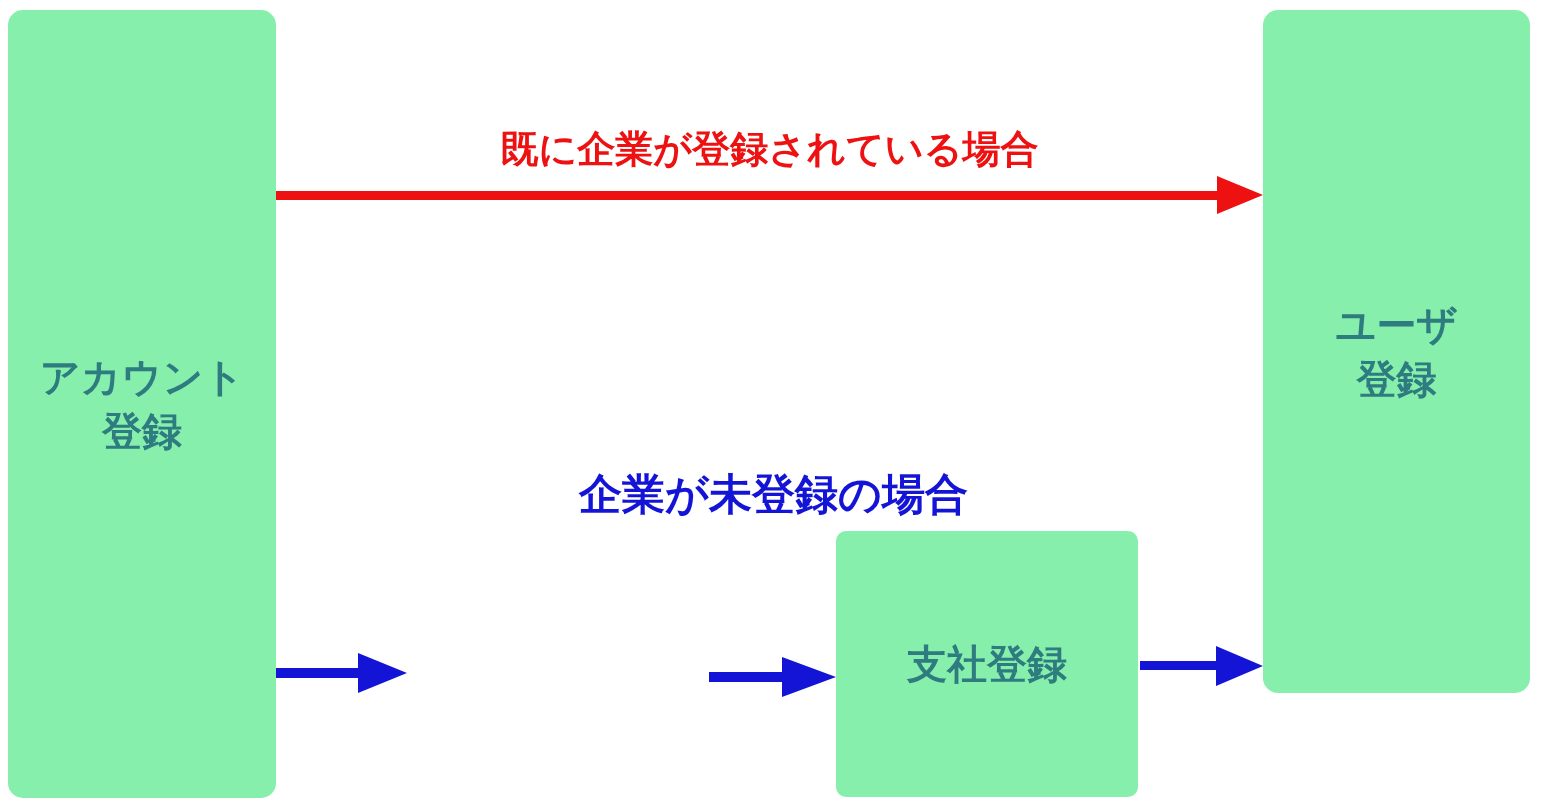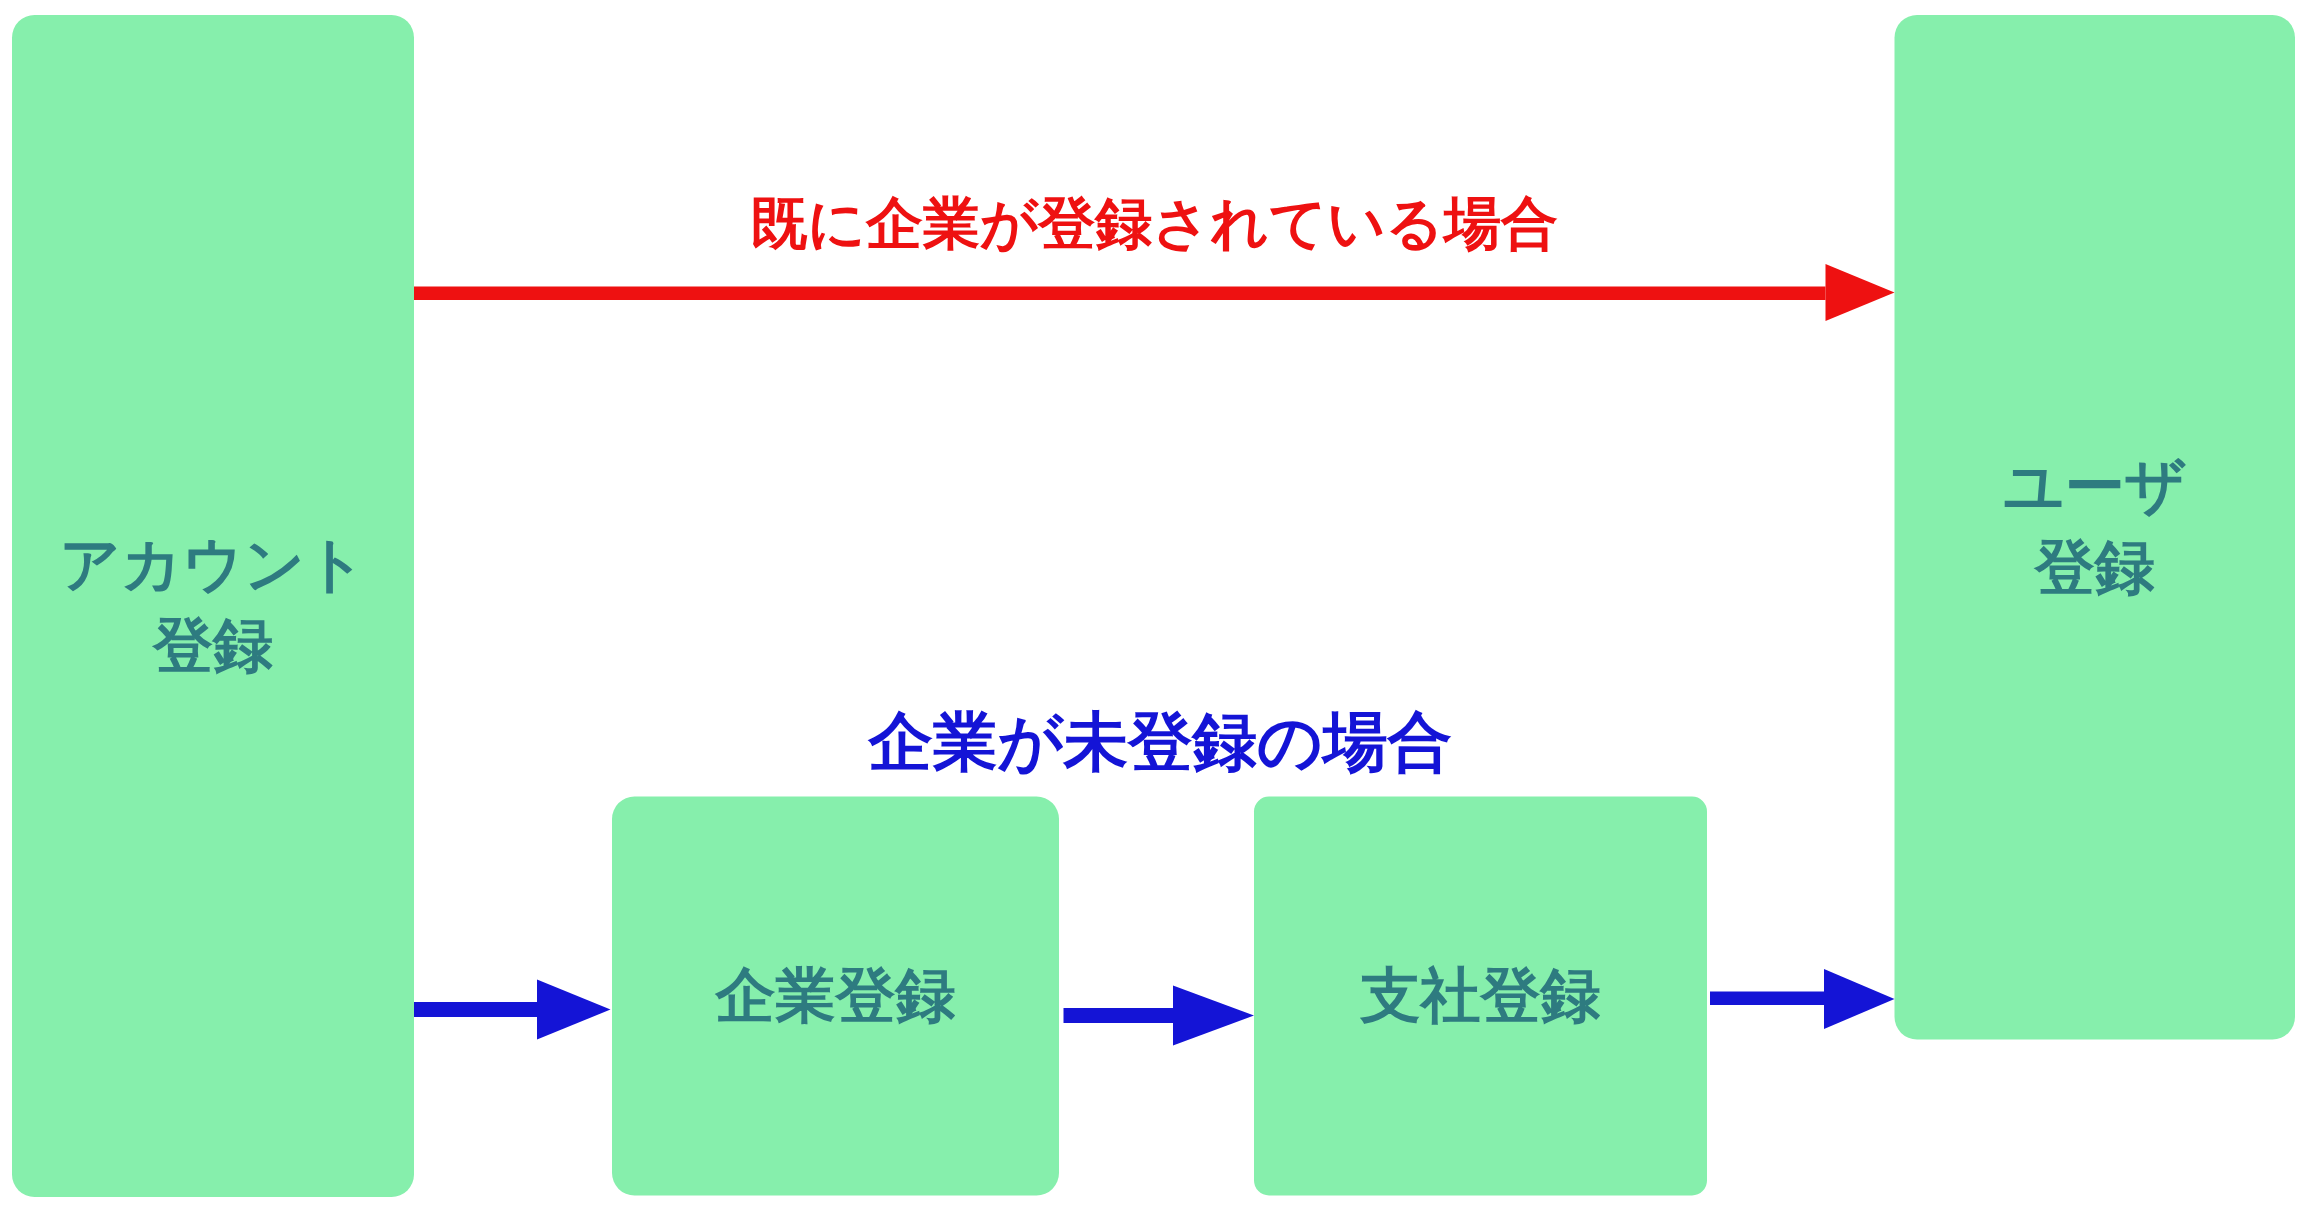--- a/index.html
+++ b/index.html
@@ -96,23 +96,20 @@
     </div>
   </div>
 
   <div class="node" id="node-user">
     <div class="node-text">
       <span class="line">ユーザ</span>
       <span class="line">登録</span>
     </div>
   </div>
 
-  <div class="node" id="node-company">
-    <span>企業登録</span>
-  </div>
 
   <div class="node" id="node-branch">
     <span>支社登録</span>
   </div>
 
   <div class="edge-label" id="label-registered">既に企業が登録されている場合</div>
   <div class="shaft" id="red-shaft"></div>
   <div class="head" id="red-head"></div>
 
   <div class="edge-label" id="label-unregistered">企業が未登録の場合</div>

